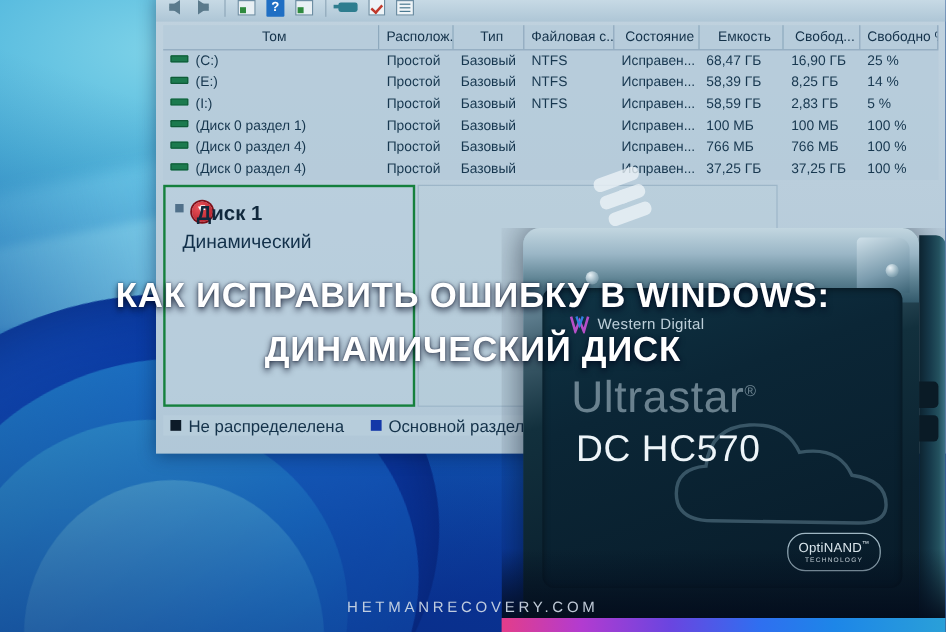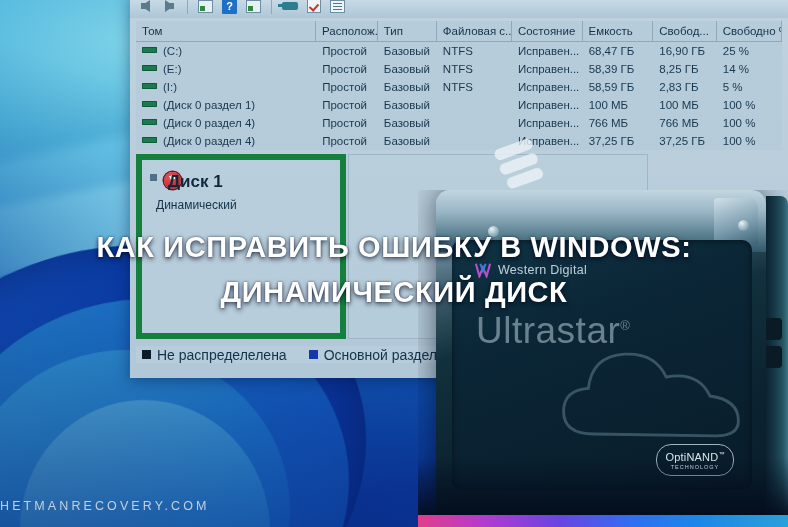--- a/index.html
+++ b/index.html
@@ -64,38 +64,38 @@
   .ico-help{width:15px;height:15px;background:#1f6fc4;color:#fff;font-size:11px;font-weight:bold;display:flex;align-items:center;justify-content:center;border-radius:1px;}
   .ico-pen{width:16px;height:8px;background:#2e7d8f;border-radius:2px;position:relative;}
   .ico-pen:after{content:"";position:absolute;left:-4px;top:2px;width:6px;height:3px;background:#2e7d8f;}
   .ico-chk{width:14px;height:14px;background:#eef4f7;border:1px solid #6d8ea3;box-sizing:border-box;position:relative;}
   .ico-chk:after{content:"";position:absolute;left:3px;top:2px;width:4px;height:7px;border:solid #c0392b;border-width:0 2px 2px 0;transform:rotate(42deg);}
   .ico-list{width:15px;height:13px;background:#eef4f7;border:1px solid #6d8ea3;box-sizing:border-box;position:relative;}
   .ico-list:after{content:"";position:absolute;left:2px;top:2px;width:9px;height:1.5px;background:#4b7a91;box-shadow:0 3px 0 #4b7a91,0 6px 0 #4b7a91;}
 
   
   .vtable{position:absolute;left:6px;top:27px;right:6px;background:rgba(180,203,218,.72);}
-  .vhead{display:flex;height:20px;align-items:center;font-size:11.5px;color:#14324a;border-bottom:1px solid #8ea9bd;}
+  .vhead{display:flex;height:20px;align-items:center;font-size:11.5px;color:#14324a;border-bottom:1px solid #8ea9bd;text-align:center;}
   .vhead .c{padding-left:6px;box-sizing:border-box;border-right:1px solid #8ea9bd;height:20px;line-height:20px;overflow:hidden;white-space:nowrap;}
   .vrow{display:flex;height:18px;align-items:center;font-size:11.5px;color:#17374f;}
   .vrow .c{padding-left:6px;box-sizing:border-box;height:18px;line-height:18px;overflow:hidden;white-space:nowrap;}
   .c0{width:200px;} .c1{width:68px;} .c2{width:65px;} .c3{width:83px;}
   .c4{width:78px;} .c5{width:78px;} .c6{width:70px;} .c7{width:72px;}
   .volico{display:inline-block;width:15px;height:6px;background:#1b7a4e;border-radius:1px;margin-right:6px;vertical-align:2px;box-shadow:0 0 0 1px #0f5a38 inset;}
 
   
   .diskpanel{position:absolute;left:6px;top:160px;right:6px;height:200px;}
-  .diskcard{position:absolute;left:0;top:0;width:210px;height:185px;background:rgba(186,208,222,.55);border:6px solid #15803d;box-sizing:border-box;}
+  .diskcard{position:absolute;left:0;top:0;width:210px;height:185px;background:rgba(186,208,222,.55);border:2px solid #15803d;box-sizing:border-box;}
   .diskcard2{position:absolute;left:212px;top:0;width:300px;height:185px;background:rgba(186,208,222,.35);border:1px solid #9db6c8;box-sizing:border-box;}
   .disk-title{position:absolute;left:26px;top:12px;font-size:17px;font-weight:bold;color:#10283c;}
   .disk-errico{position:absolute;left:22px;top:12px;width:17px;height:17px;border-radius:50%;background:radial-gradient(circle at 35% 30%,#e8545a,#b01622);box-shadow:0 0 0 1.5px #7e0f18;}
   .disk-errico:after{content:"";position:absolute;left:5px;top:4px;width:0;height:0;border-left:3.5px solid transparent;border-right:3.5px solid transparent;border-top:6px solid #fff;}
   .disk-errico:before{content:"";position:absolute;left:6.5px;top:2.5px;width:4px;height:4px;background:#fff;}
   .disk-sq{position:absolute;left:8px;top:14px;width:7px;height:7px;background:#50708a;}
-  .disk-sub{position:absolute;left:14px;top:38px;font-size:12px;color:#12304a;}
+  .disk-sub{position:absolute;left:14px;top:38px;font-size:16px;color:#12304a;}
   .disk-sub2{position:absolute;left:18px;top:82px;font-size:16px;color:#12304a;}
 
   .legend{position:absolute;left:6px;top:352px;height:17px;display:flex;align-items:center;gap:6px;font-size:14px;color:#14324a;background:rgba(186,208,222,.6);padding:0 6px;}
   .lsw{width:9px;height:9px;display:inline-block;}
   .lsw-black{background:#0d1b28;}
   .lsw-blue{background:#1438a8;}
   .lgap{width:10px;}
 
   
   .hetlogo{position:absolute;left:358px;top:142px;width:66px;height:62px;opacity:.82;}
@@ -136,21 +136,21 @@
   .bottomdark{position:absolute;left:0;bottom:12px;right:0;height:58px;background:linear-gradient(180deg,rgba(4,16,34,.0),rgba(3,12,28,.92));}
 
   
   .titlewrap{position:absolute;left:0;top:228px;width:788px;text-align:center;}
   .tline{color:#ffffff;font-weight:bold;letter-spacing:.6px;
      text-shadow:0 2px 5px rgba(0,8,30,.75), 0 0 2px rgba(0,10,40,.6);}
   .tl1{font-size:29px;line-height:38px;}
   .tl2{font-size:29px;line-height:52px;}
   .tl3{font-size:29px;line-height:52px;}
 
-  .watermark{position:absolute;left:0;bottom:14px;width:788px;text-align:left;
+  .watermark{position:absolute;left:0;bottom:14px;width:788px;text-align:center;
      font-size:12.5px;letter-spacing:3.1px;color:#cfd9e6;opacity:.92;}
 </style>
 </head>
 <body>
 
 <div id="stage">
 
   <div class="wall">
     <div class="sweep"></div>
     <div class="sweep2"></div>
@@ -313,20 +313,21 @@
         <path d="M40 110 Q8 110 8 86 Q8 64 34 62 Q38 28 72 26 Q104 24 116 50 Q150 44 162 70 Q192 74 192 96 Q192 112 168 112 Z" fill="none" stroke="#8fb4c6" stroke-width="3"></path>
       </svg>
       <div class="wdlogo">
         <svg class="wdmark" viewBox="0 0 20 18">
           <path d="M2 2 L6 16 L10 6 L14 16 L18 2" fill="none" stroke="#b64fc8" stroke-width="2.4"></path>
           <path d="M7 2 L10 10 L13 2" fill="none" stroke="#2f7fe0" stroke-width="2.2"></path>
         </svg>
         <span class="wdtext">Western Digital</span>
       </div>
       <div class="ultra"><span>Ultrastar</span><sup>®</sup></div>
+      <div class="dchc">DC HC570</div>
       <div class="optinand">
         <span class="o1"><span>OptiNAND</span><sup>™</sup></span>
         <span class="o2">TECHNOLOGY</span>
       </div>
     </div>
     <div class="bottomdark"></div>
   </div>
   <div class="bottombar"></div>
 
   <div class="titlewrap">

